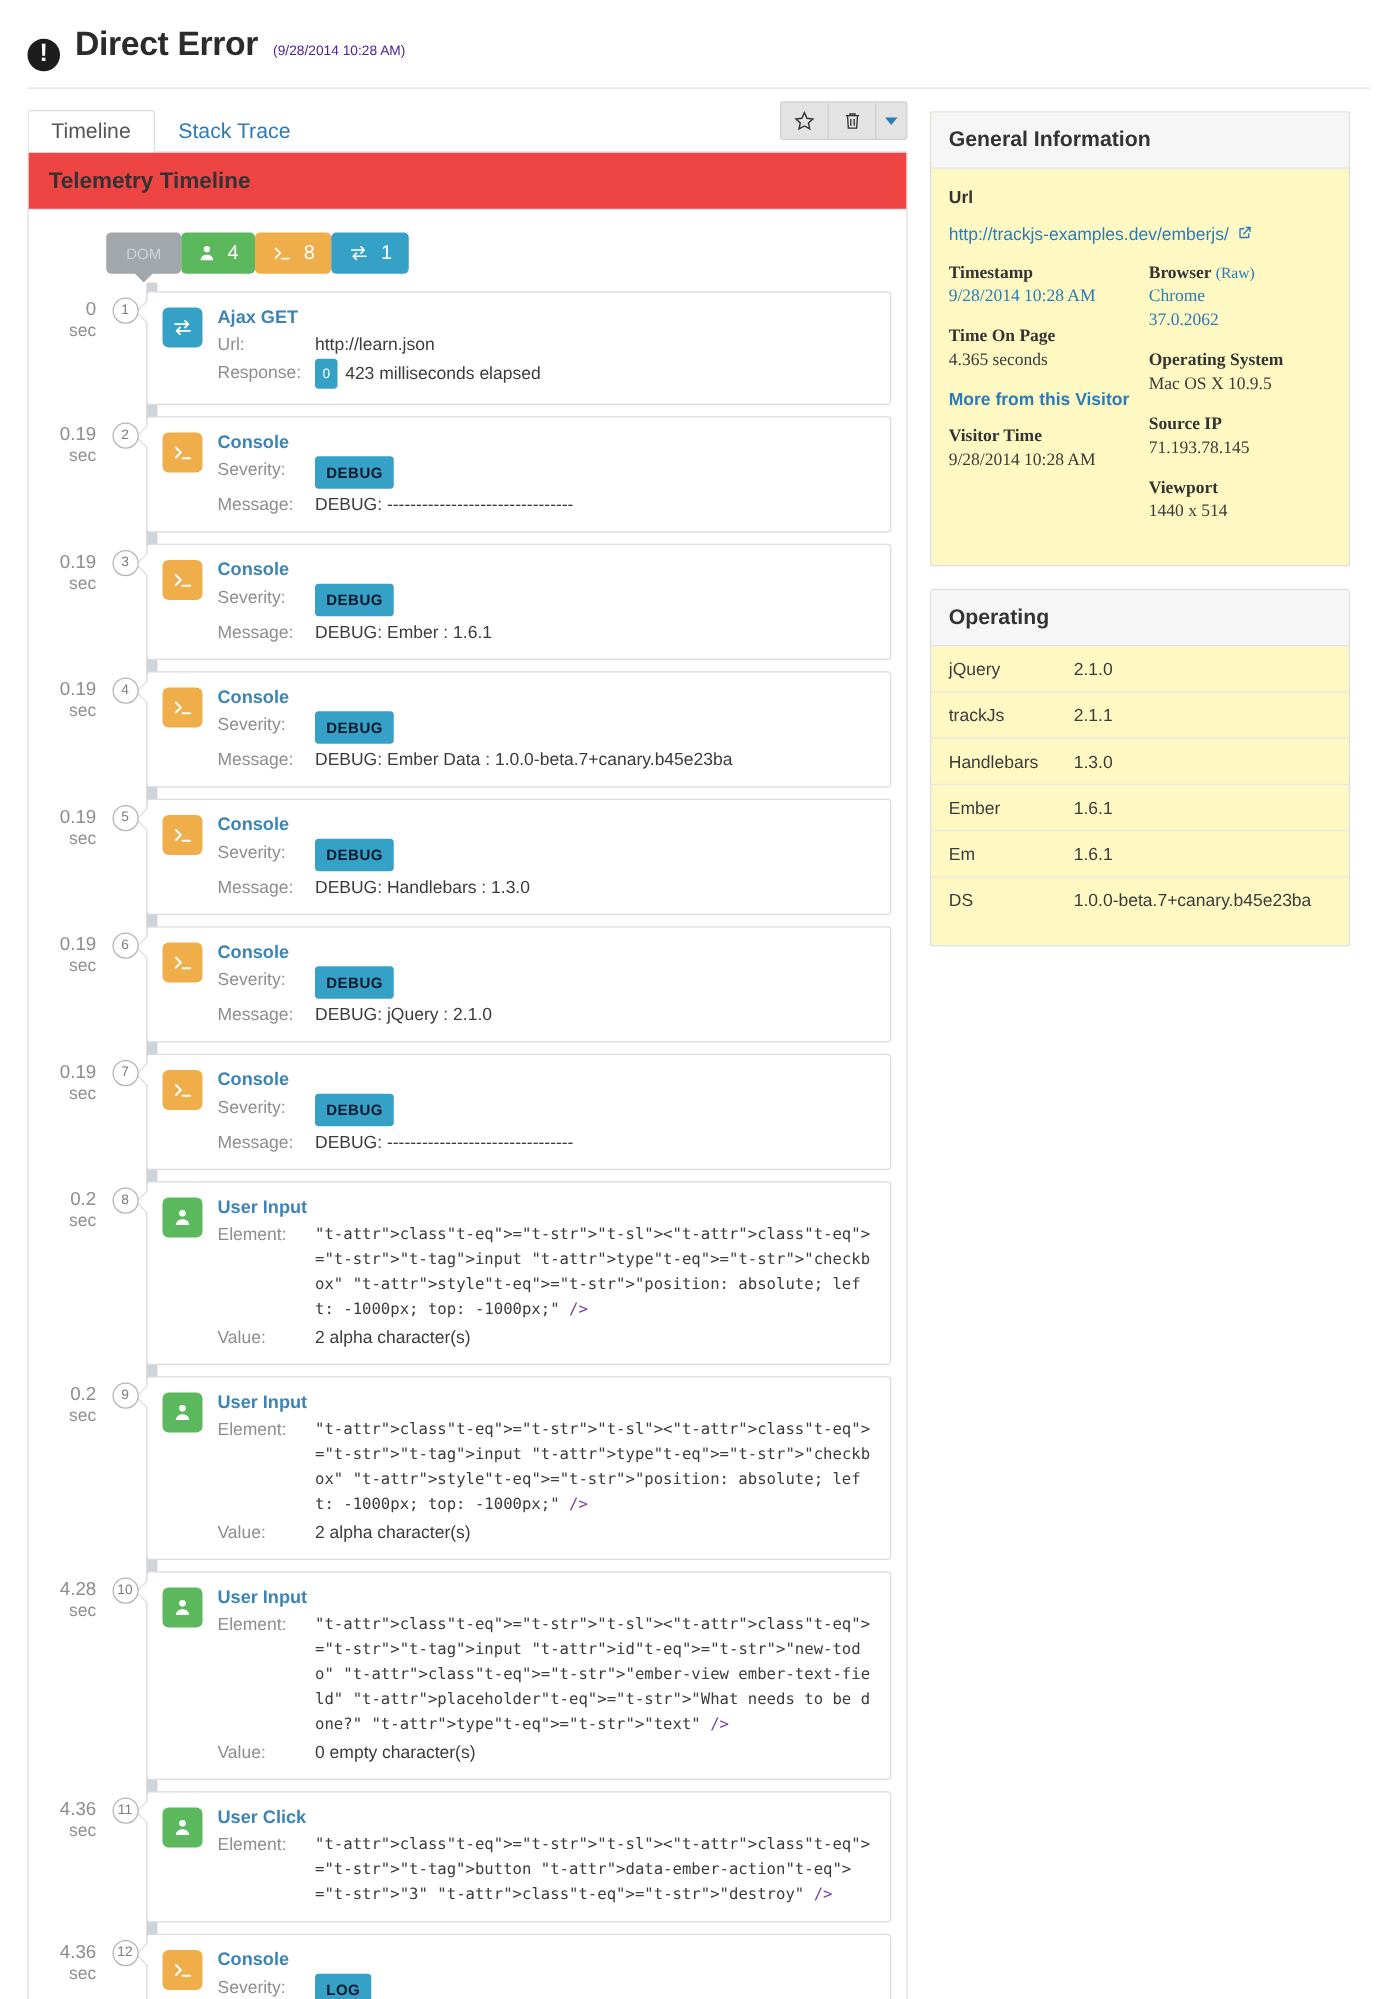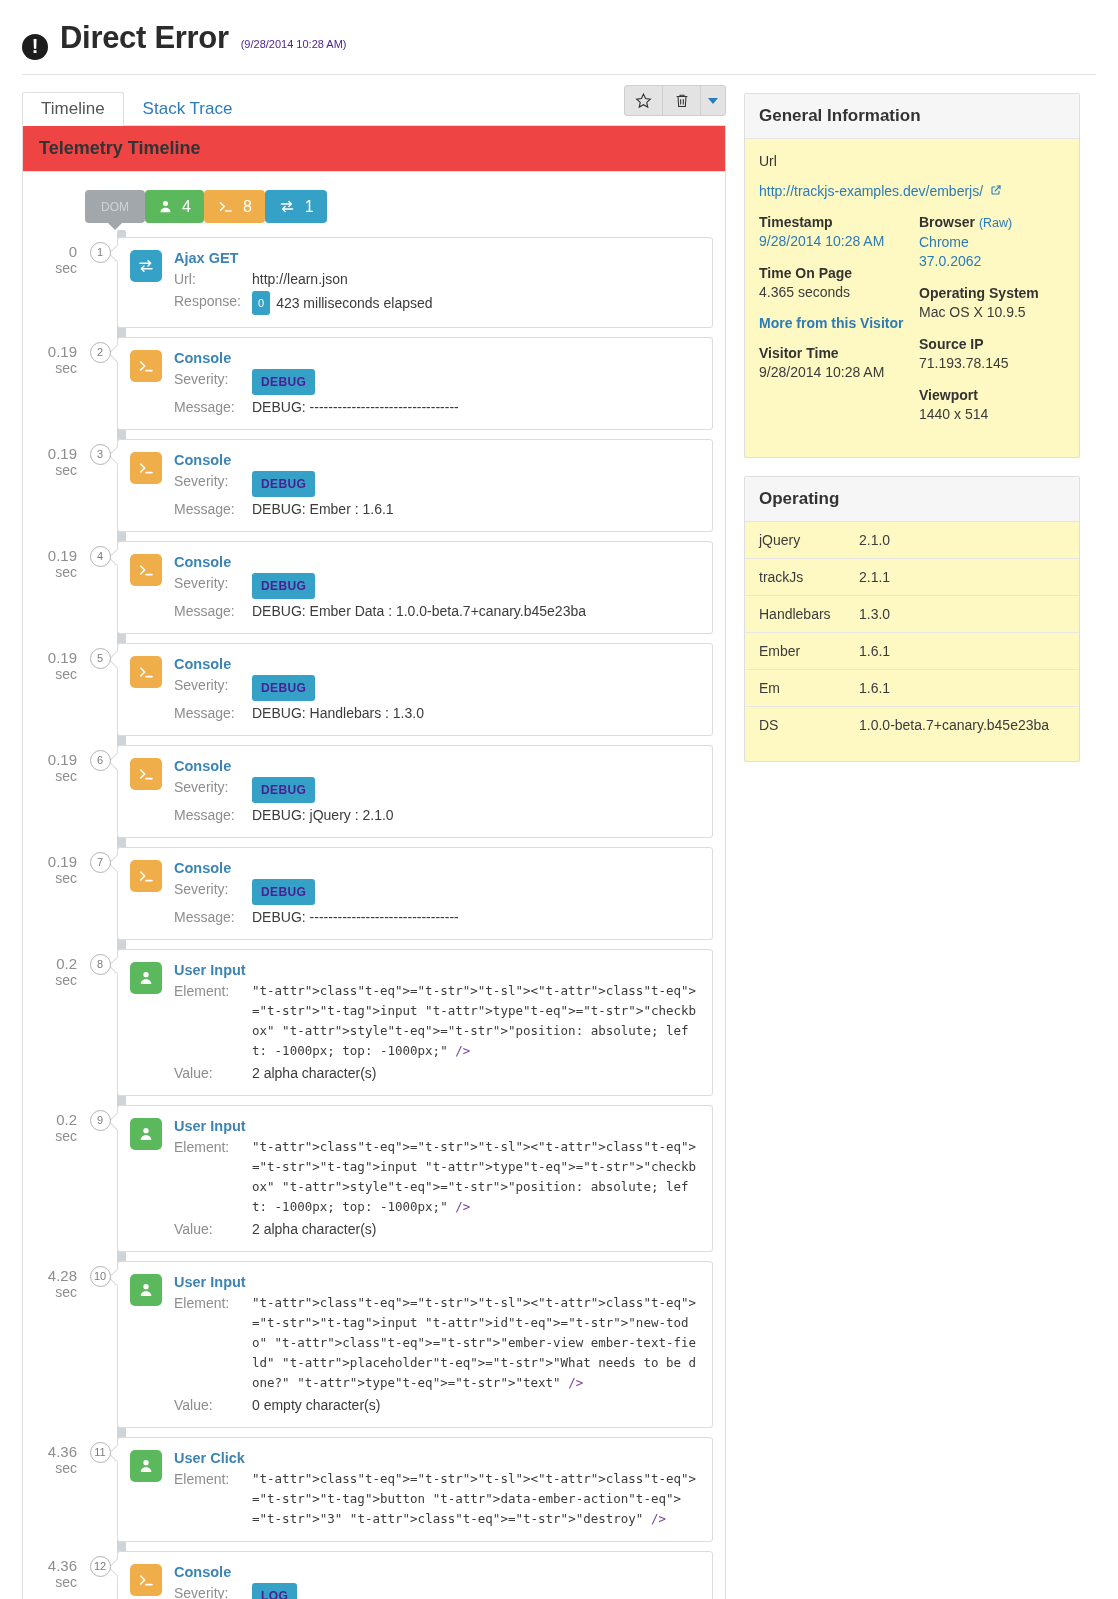--- a/index.html
+++ b/index.html
@@ -19,21 +19,21 @@
     gap: 12px;
   }
   .err-glyph {
     width: 26px; height: 26px; border-radius: 50%;
     background: #1d1d1d; color: #ffffff;
     font-size: 20px; font-weight: bold; line-height: 24px;
     text-align: center; flex: 0 0 auto;
     position: relative; top: 5px;
   }
   .page-title {
-    font-size: 31px; font-weight: bold; color: #2b2b2b;
+    font-size: 27px; font-weight: bold; color: #2b2b2b;
     letter-spacing: -0.3px;
     text-align: right;
   }
   .page-subtitle {
     font-size: 11px; color: #4c1d95; font-weight: normal;
   }
   .header-rule {
     border-bottom: 1px solid #e2e2e2;
     margin: 8px 22px 0 22px;
   }
@@ -229,21 +229,21 @@
   .kv.code .v {
     font-family: "DejaVu Sans Mono", monospace;
     font-size: 12.5px;
     line-height: 20px;
     word-break: break-all;
     white-space: pre-wrap;
   }
   .sev {
     display: inline-block;
     background: #35a1c6;
-    color: #4c1d95;
+    color: #0f172a;
     font-size: 12px;
     font-weight: bold;
     padding: 3px 9px;
     border-radius: 3px;
     letter-spacing: 0.4px;
   }
   .pill0 {
     display: inline-block;
     background: #35a1c6;
     color: #ffffff;
@@ -264,30 +264,30 @@
   }
   .side-head {
     background: #f6f6f6;
     border-bottom: 1px solid #e4e4e4;
     padding: 12px 14px;
     font-size: 17px;
     font-weight: bold;
     color: #333333;
   }
   .side-body { padding: 14px 14px 20px 14px; }
-  .gi-url-label { font-weight: normal; font-size: 14px; color: #333; }
+  .gi-url-label { font-weight: bold; font-size: 14px; color: #333; }
   .gi-url {
     color: #2b7bb9; font-size: 14px; display: block;
     margin-top: 14px; margin-bottom: 14px; text-decoration: none;
     cursor: pointer;
   }
   .extlink { display: inline-block; margin-left: 3px; }
   .gi-cols { display: flex; gap: 14px; }
   .gi-col { flex: 1 1 0; min-width: 0; }
-  .gi-field { margin-bottom: 13px; }
+  .gi-field { margin-bottom: 13px; font-family: Liberation Serif, serif; }
   .gi-label { font-weight: bold; font-size: 14px; color: #333; line-height: 19px; }
   .gi-label .sub { font-weight: normal; font-size: 12.5px; color: #2b7bb9; }
   .gi-val { font-size: 14px; color: #3b3b3b; line-height: 19px; }
   .gi-val.link { color: #2b7bb9; cursor: pointer; }
   .gi-more { color: #2b7bb9; font-weight: bold; font-size: 14px; margin-bottom: 13px; cursor: pointer; }
 
   .lib-row {
     display: flex;
     border-bottom: 1px solid #e6e6e6;
     padding: 10px 14px;

